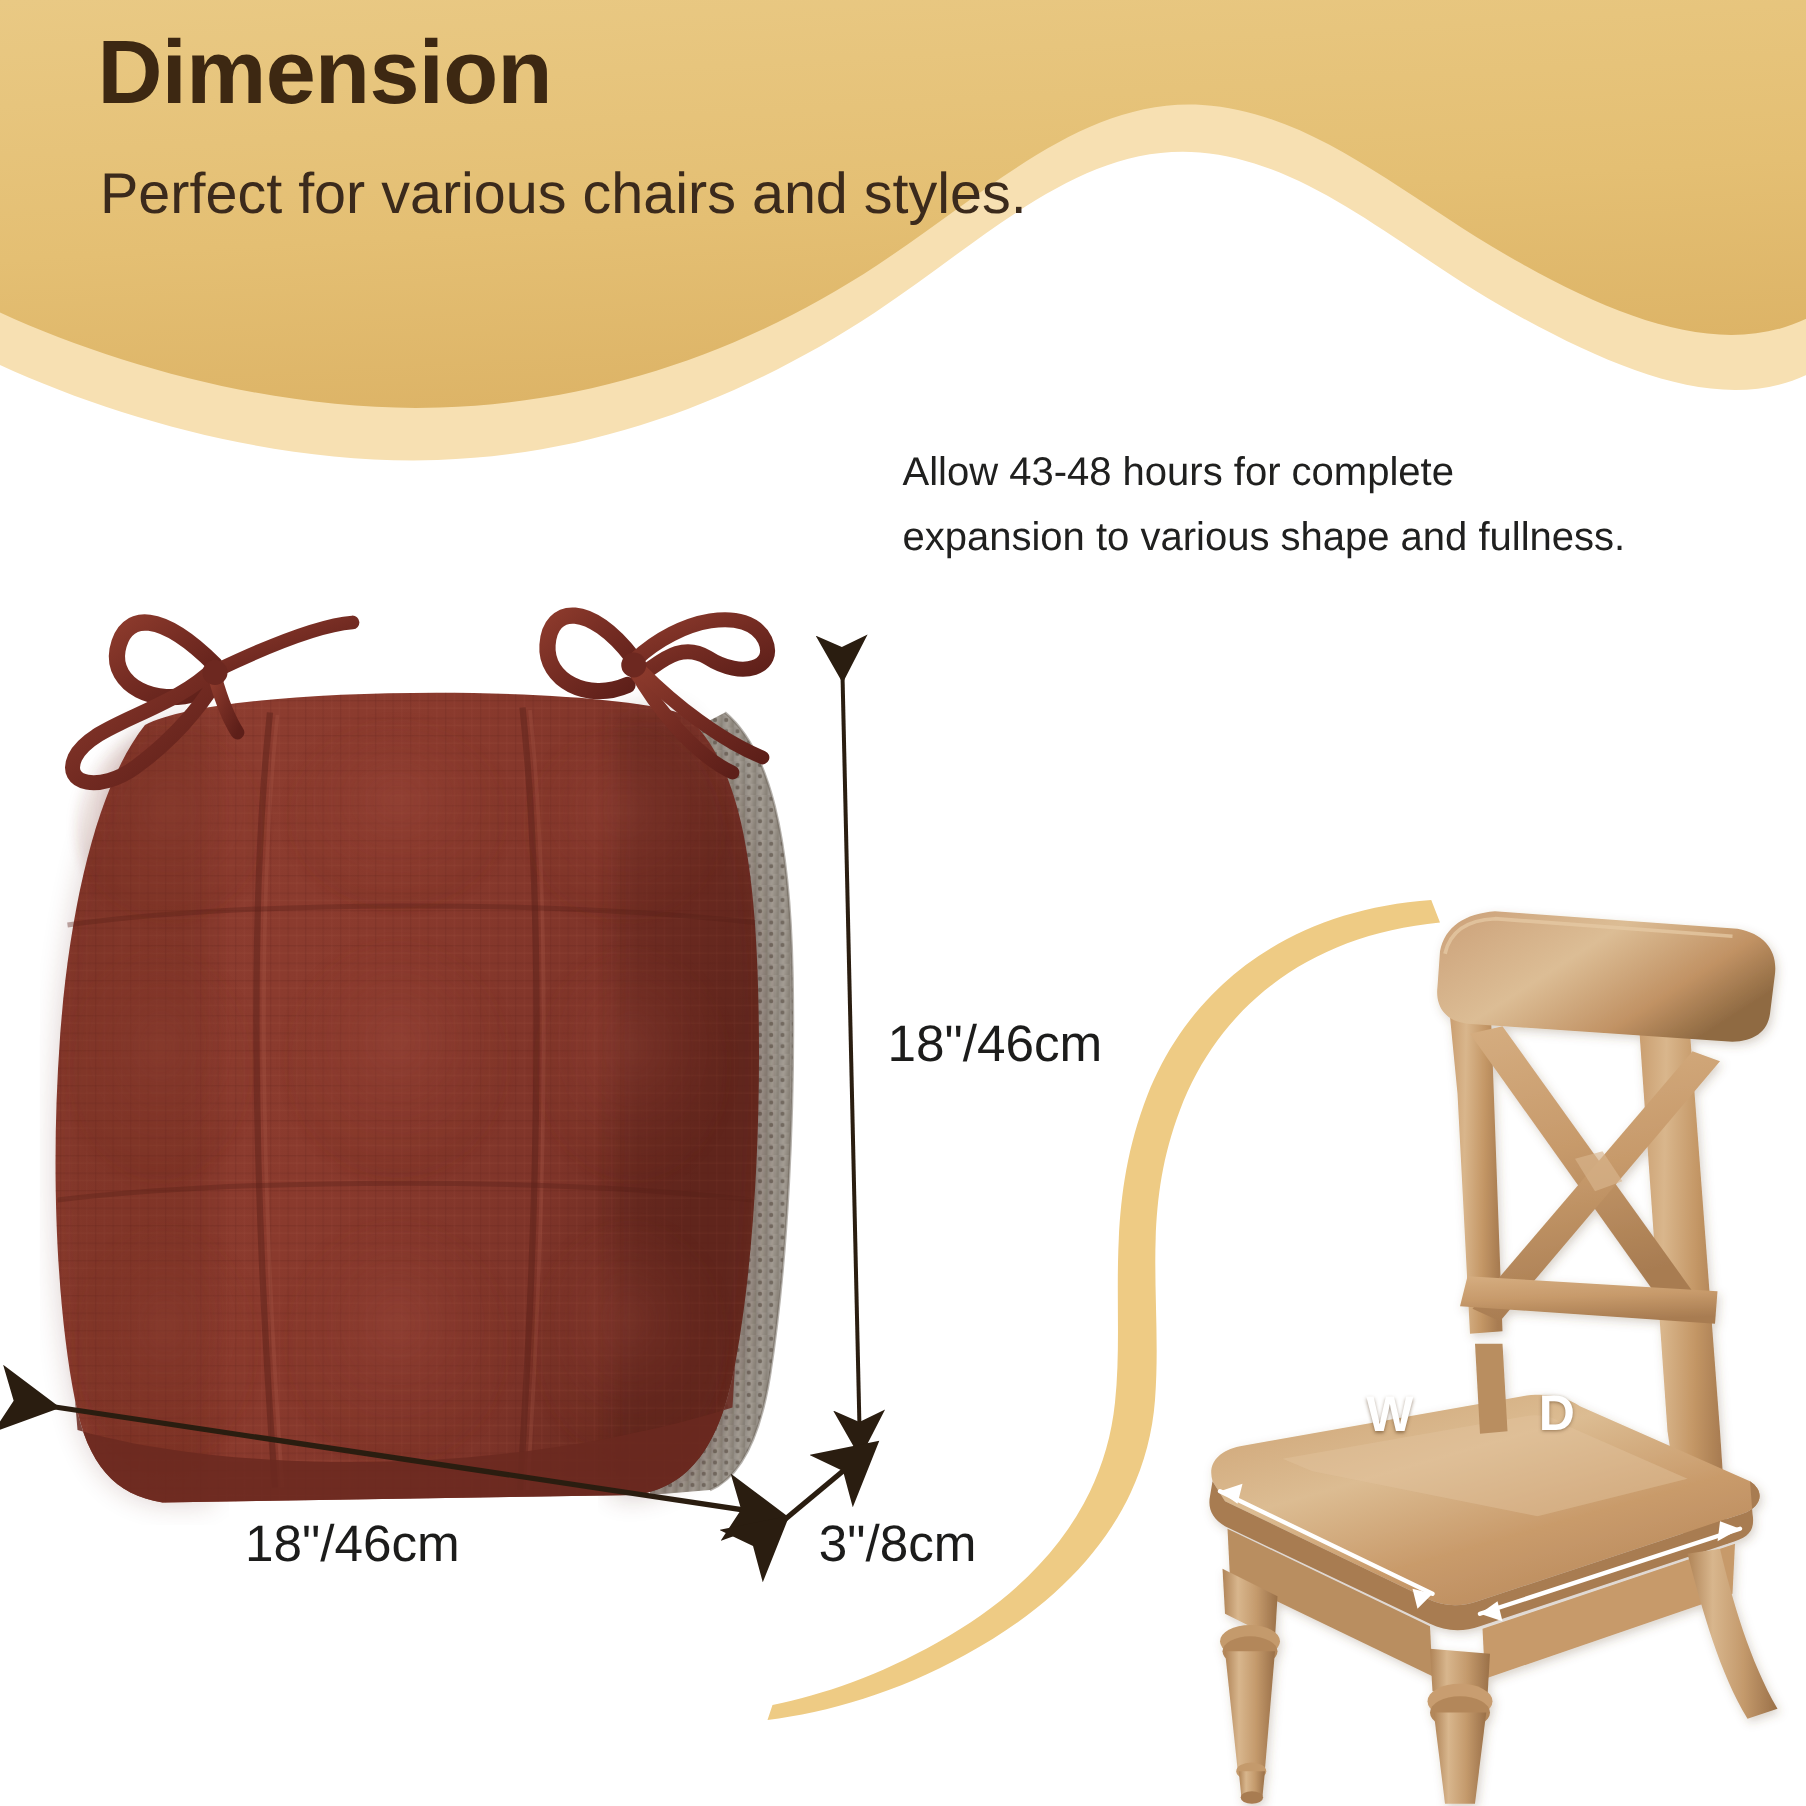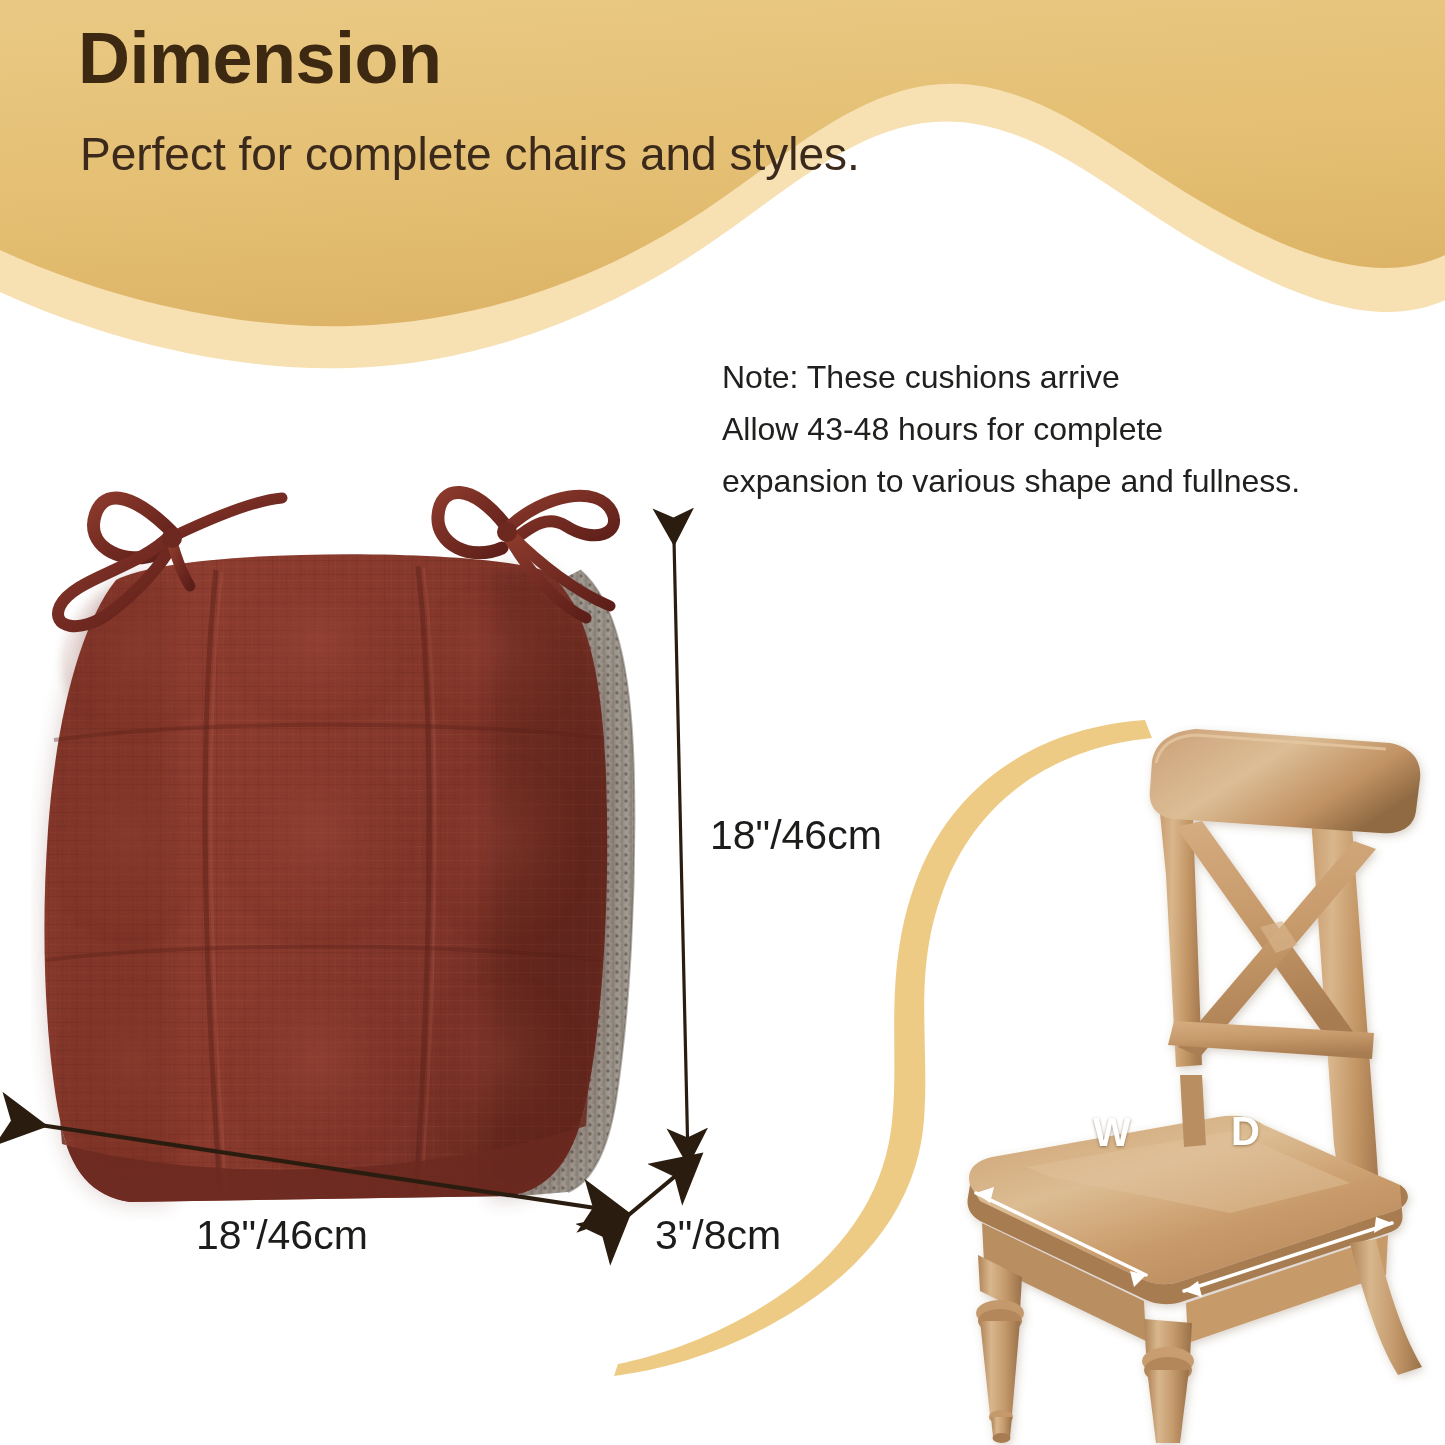--- a/index.html
+++ b/index.html
@@ -74,24 +74,23 @@
       <path d="M0,0 L1445,0 L1445,255 C1380,286 1300,258 1212,208
                C1122,157 1052,90 962,84
                C868,78 792,152 702,212
                C602,278 482,322 352,326
                C232,330 100,296 0,250 Z" fill="url(#goldGrad)"></path>
     </svg>
   </div>
 
   <div class="header-title">Dimension</div>
 
-  <div class="header-sub">Perfect for complete chairs and styles.</div>
+  <div class="header-sub">Perfect for various chairs and styles.</div>
 
   <div class="note-block">
-    <div>Note: These cushions arrive</div>
     <div>Allow 43-48 hours for complete</div>
     <div>expansion to various shape and fullness.</div>
   </div>
 
   <div class="cushion-wrap">
     <svg viewBox="0 0 700 800" xmlns="http://www.w3.org/2000/svg">
       <defs>
         <linearGradient id="fab" x1="0" y1="0" x2="1" y2="0.35">
           <stop offset="0%" stop-color="#7a3026"></stop>
           <stop offset="18%" stop-color="#8d3d30"></stop>

